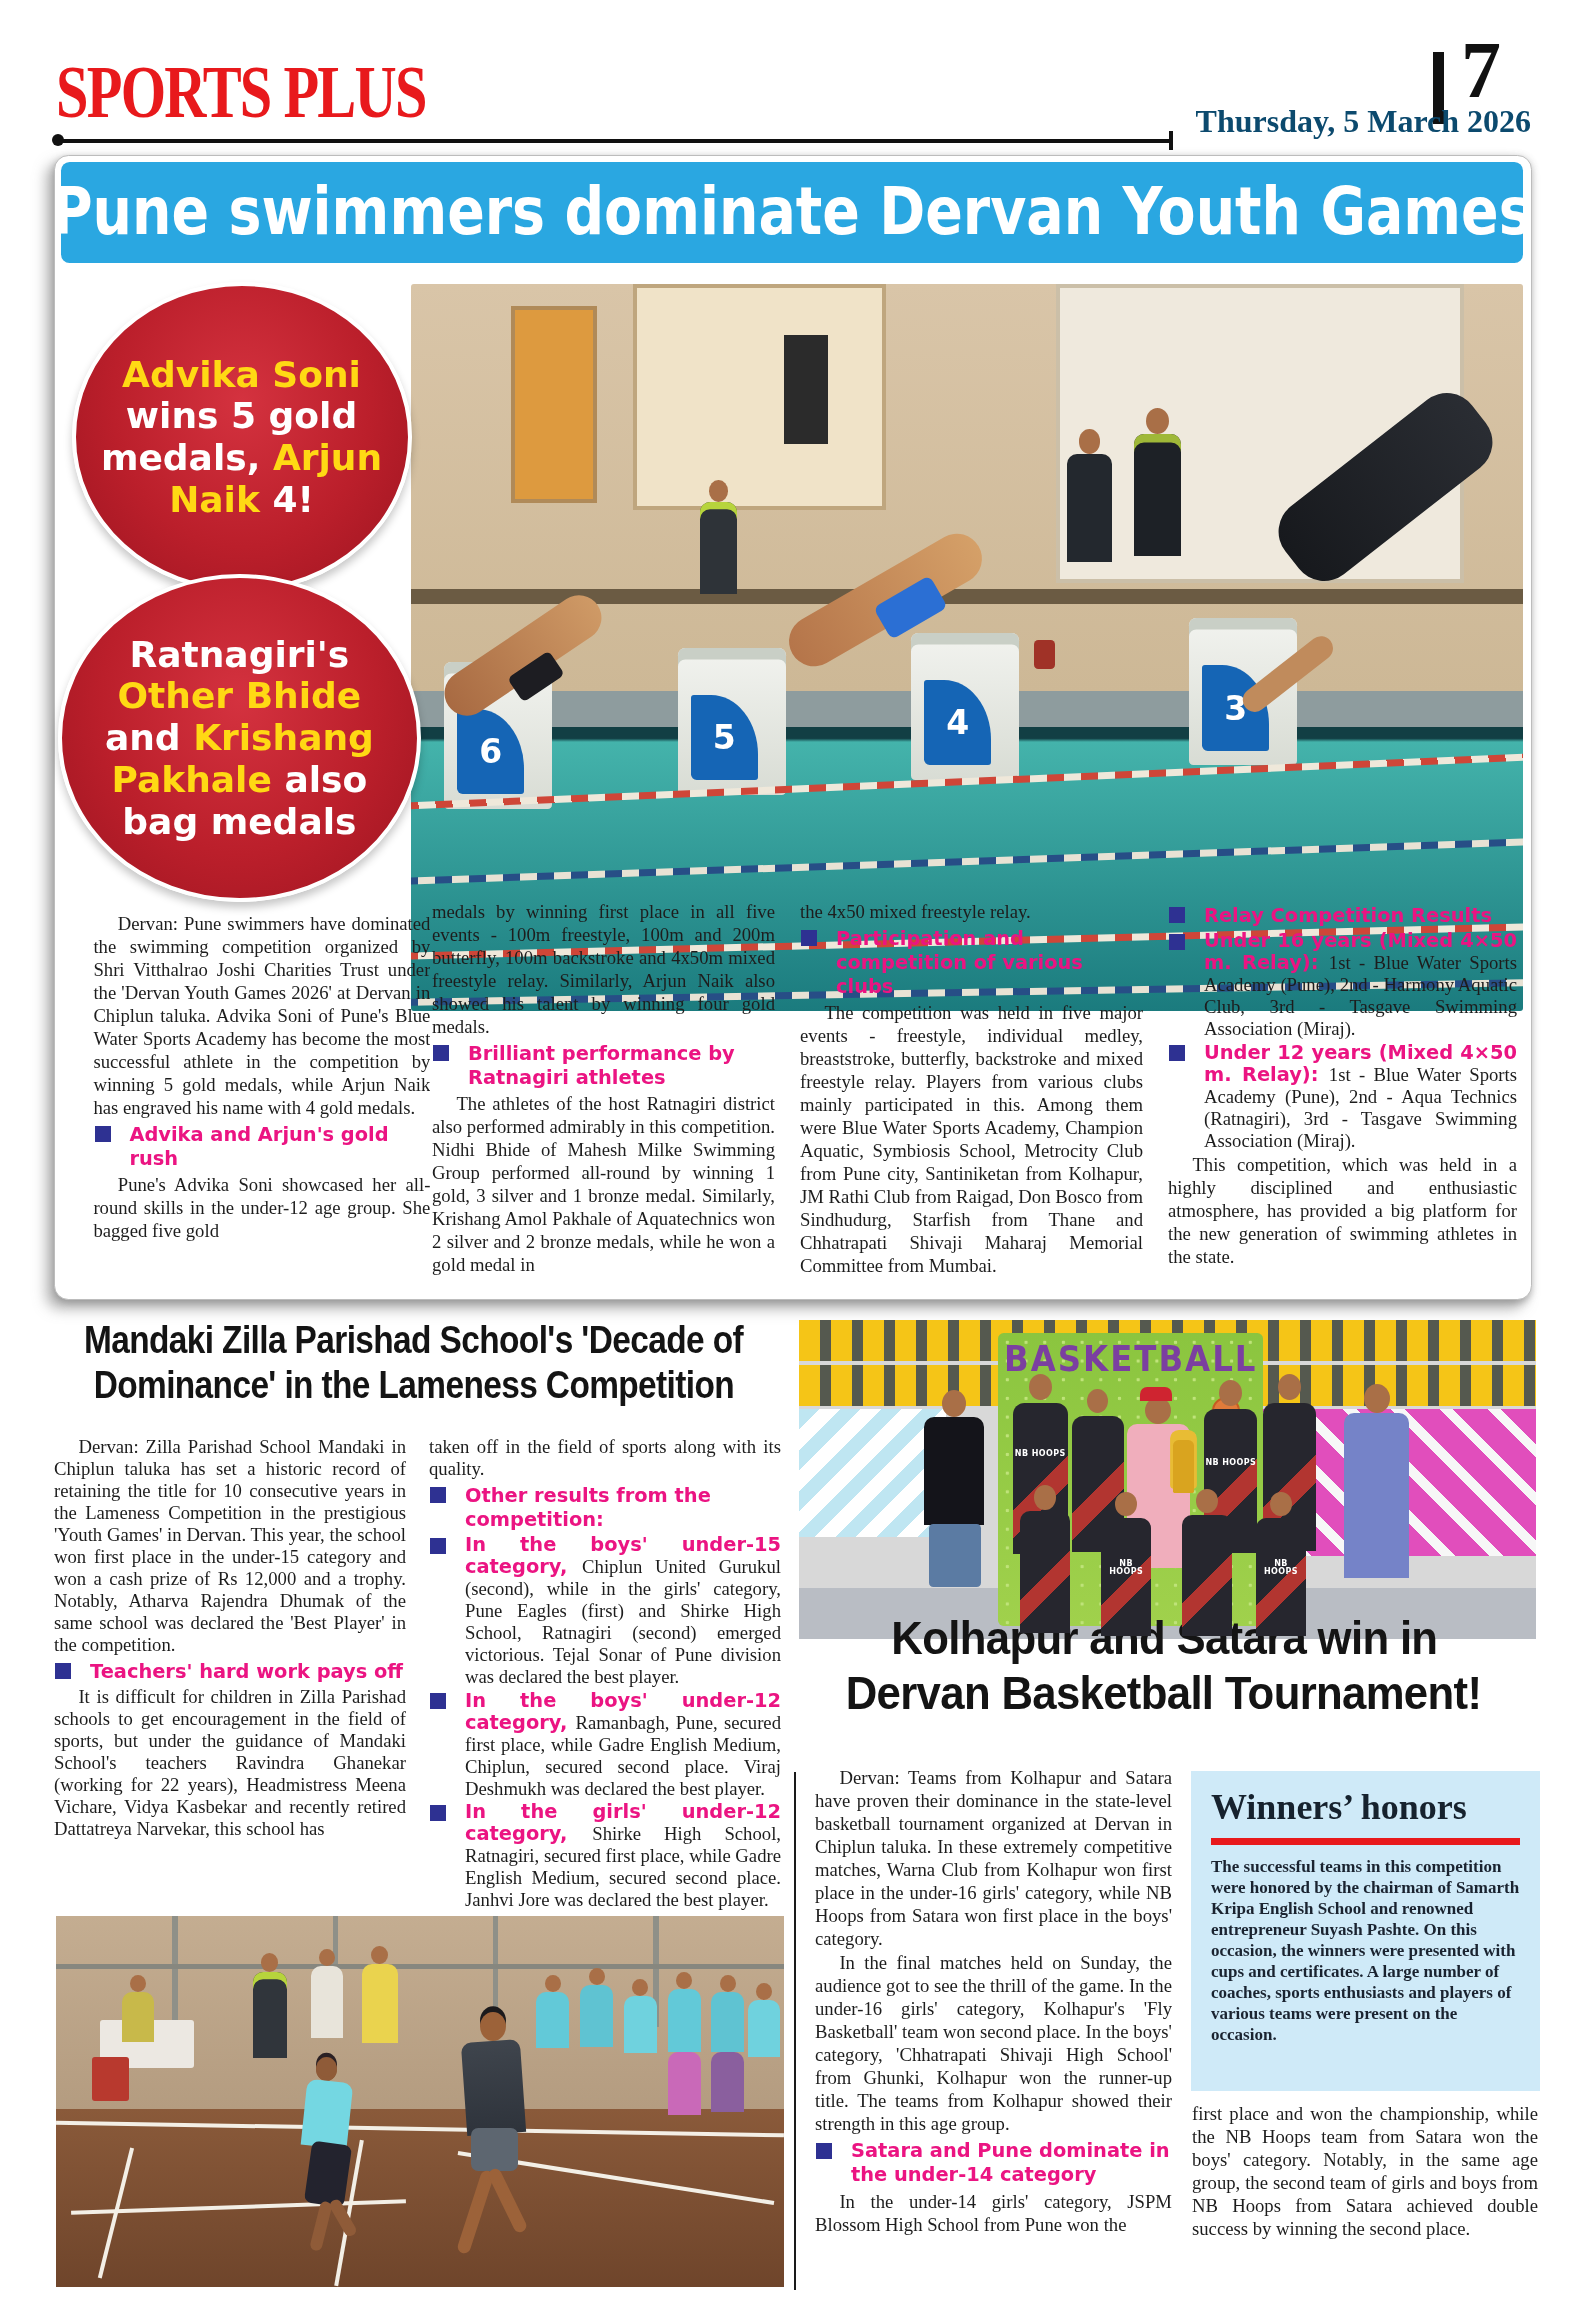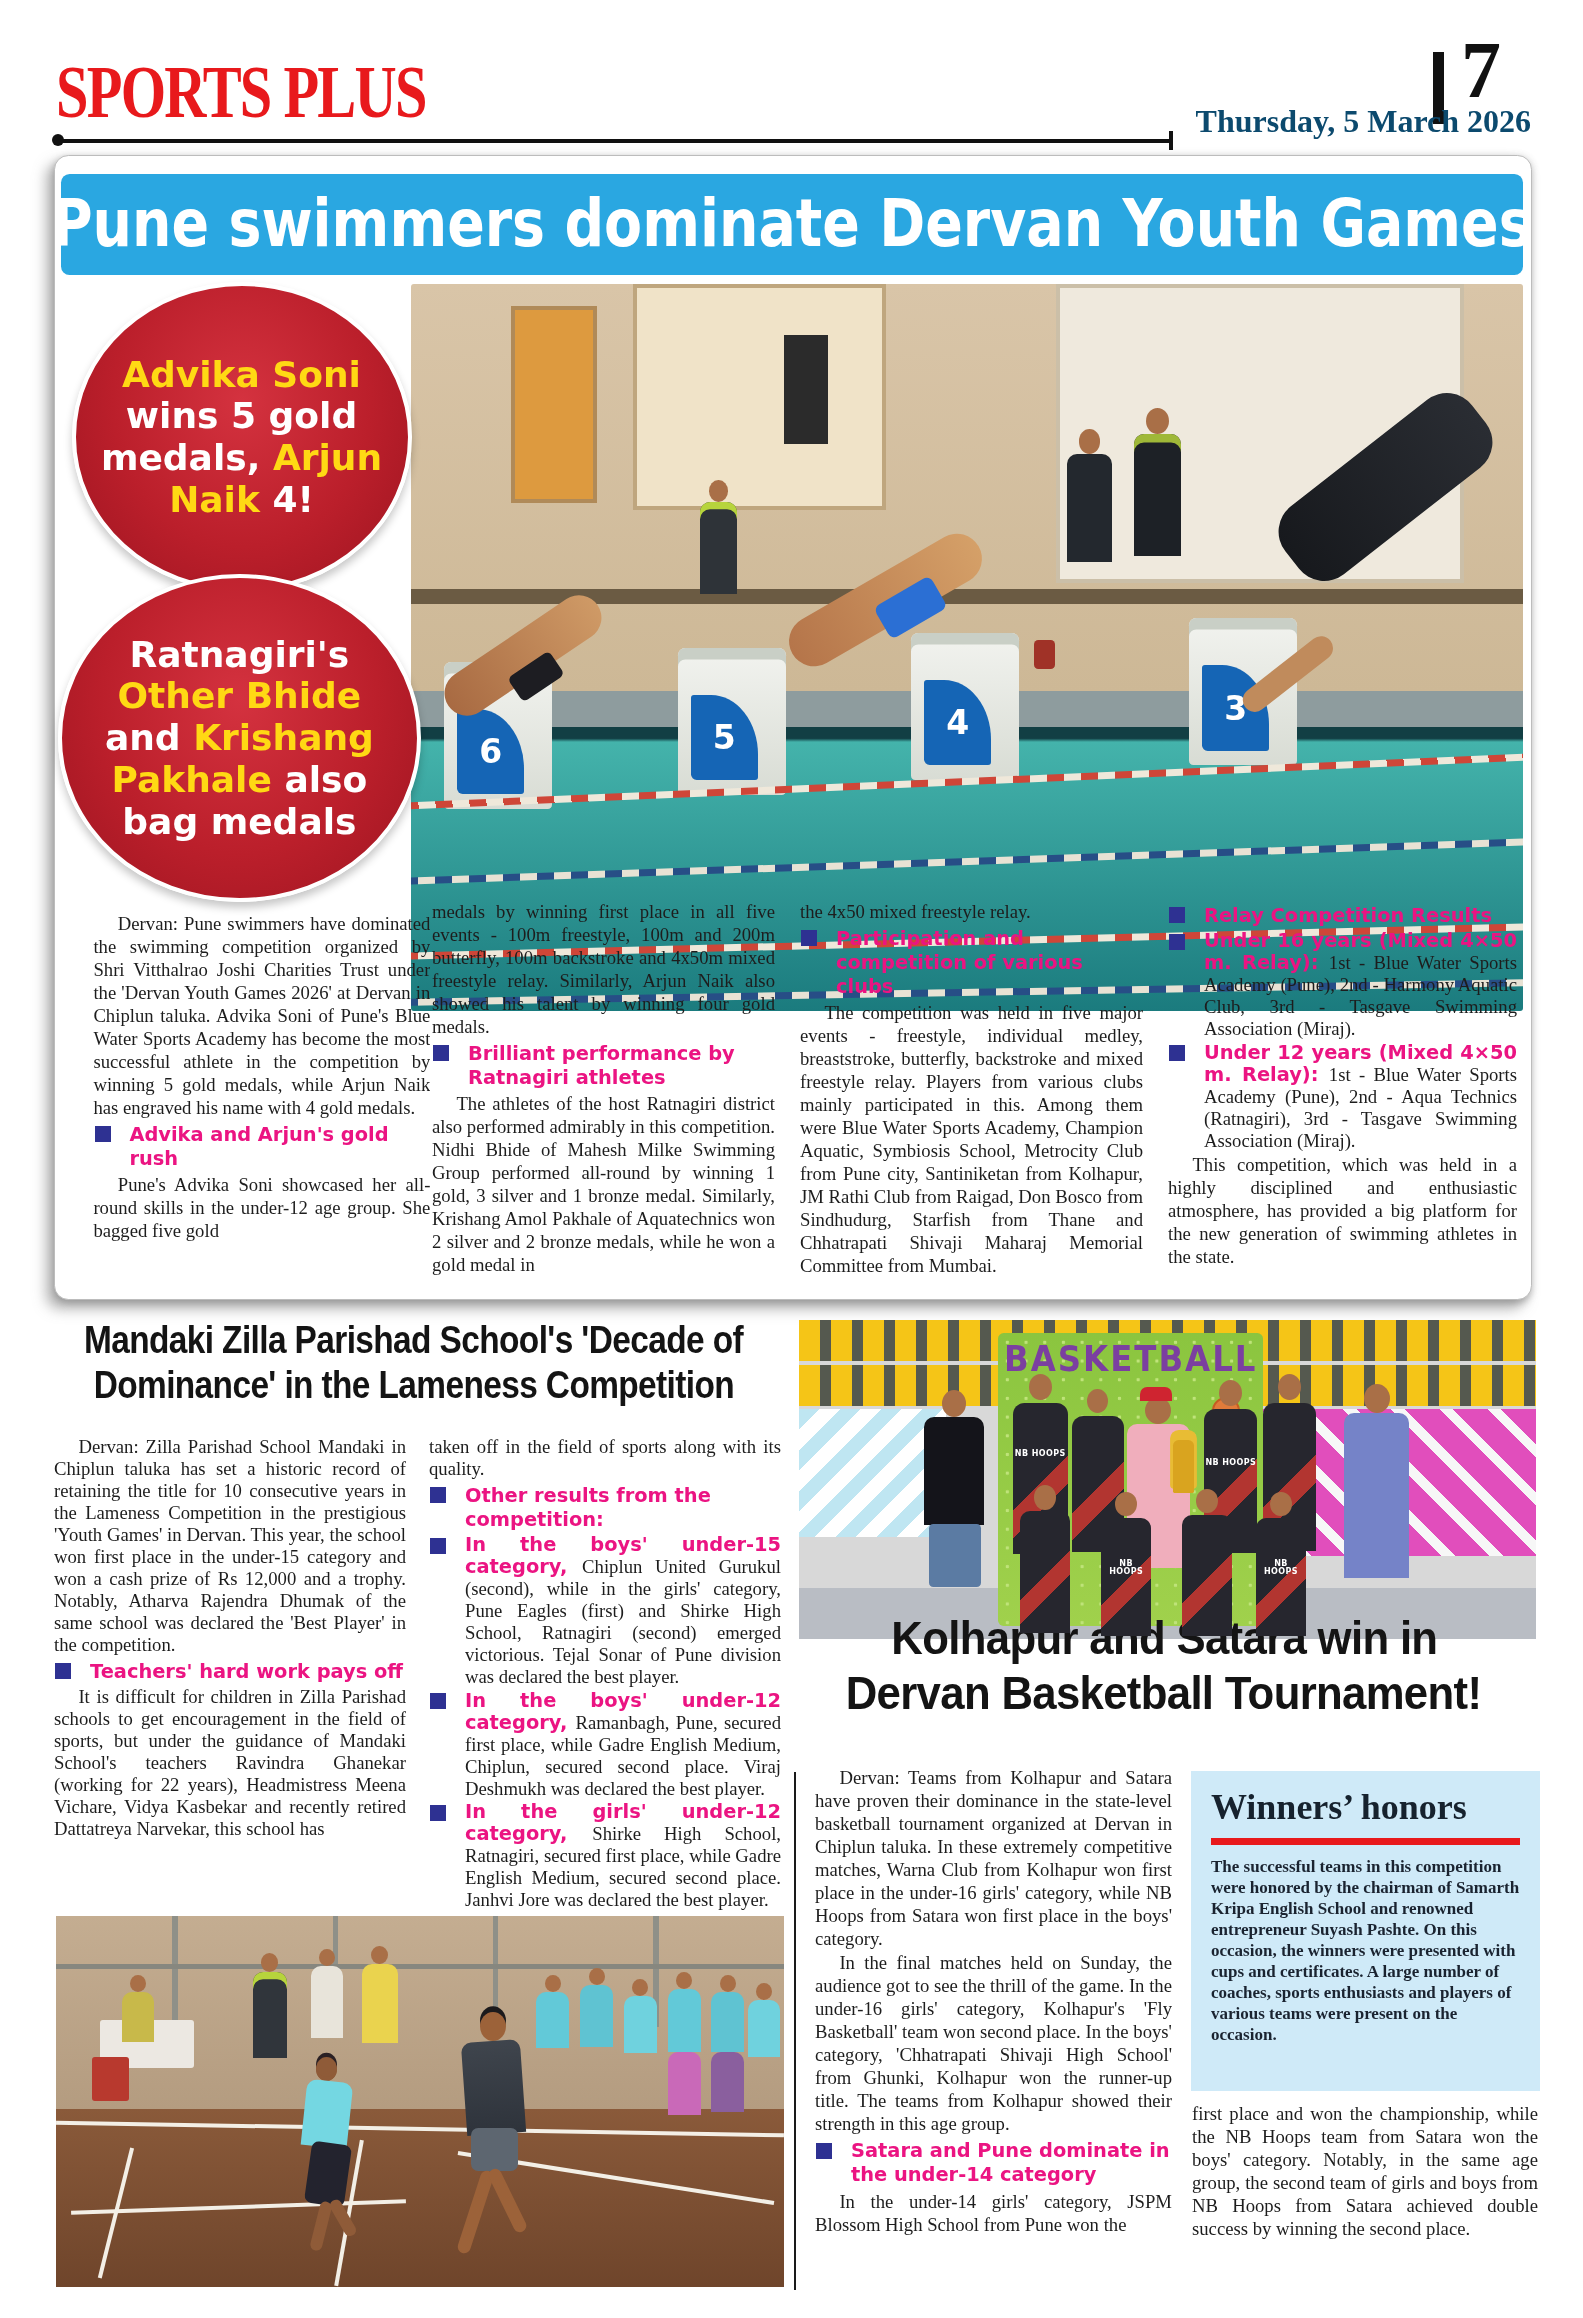--- a/index.html
+++ b/index.html
@@ -11,21 +11,21 @@
   .hline{position:absolute;left:62px;top:139px;width:1107px;height:3.6px;background:#111;}
   .hdot{position:absolute;left:52px;top:134px;width:12.2px;height:12.2px;border-radius:50%;background:#111;}
   .htick{position:absolute;left:1169px;top:131px;width:3.6px;height:18.7px;background:#111;}
   .pnbar{position:absolute;left:1433px;top:52px;width:10.8px;height:72px;background:#111;}
   .pnum{position:absolute;left:1461px;top:30px;font:700 80px/1 "Liberation Serif",serif;color:#111;}
   .date{position:absolute;right:52px;top:105px;font:700 32px/1 "Liberation Serif",serif;color:#0c4a6e;white-space:nowrap;}
   
   .a1box{position:absolute;left:54px;top:155px;width:1476px;height:1143px;background:#fff;
          border:1.4px solid #bcbcbc;border-radius:14.4px;box-shadow:-7.2px 8.6px 13px rgba(110,110,110,.5),0 2.9px 7.2px rgba(120,120,120,.45);}
   .banner{position:absolute;left:5.7px;top:5.7px;width:1462px;height:101px;background:#2aa7e1;border-radius:8.6px;
-          display:flex;align-items:center;justify-content:center;overflow:hidden;margin-top:12px;}
+          display:flex;align-items:center;justify-content:center;overflow:hidden;}
   .banner span{font:700 66px/1 "DejaVu Sans",sans-serif;color:#fff;transform:scaleX(.84);white-space:nowrap;}
   .badge{position:absolute;border-radius:50%;border:4.3px solid #fff;
          background:radial-gradient(ellipse at 50% 38%,#d4323f 0%,#bb1f2b 55%,#9c1420 100%);
          display:flex;align-items:center;justify-content:center;text-align:center;
          box-shadow:0 5.7px 8.6px rgba(0,0,0,.22);}
   .badge .bt{font:700 36px/1.16 "DejaVu Sans",sans-serif;color:#fff;padding:0 17px;}
   .badge .y{color:#ffd914;}
   
   .col{position:absolute;overflow:hidden;}
   .p{font:18.7px/23px "Liberation Serif",serif;color:#1d1d1d;text-align:justify;margin:0 0 1.4px;}

